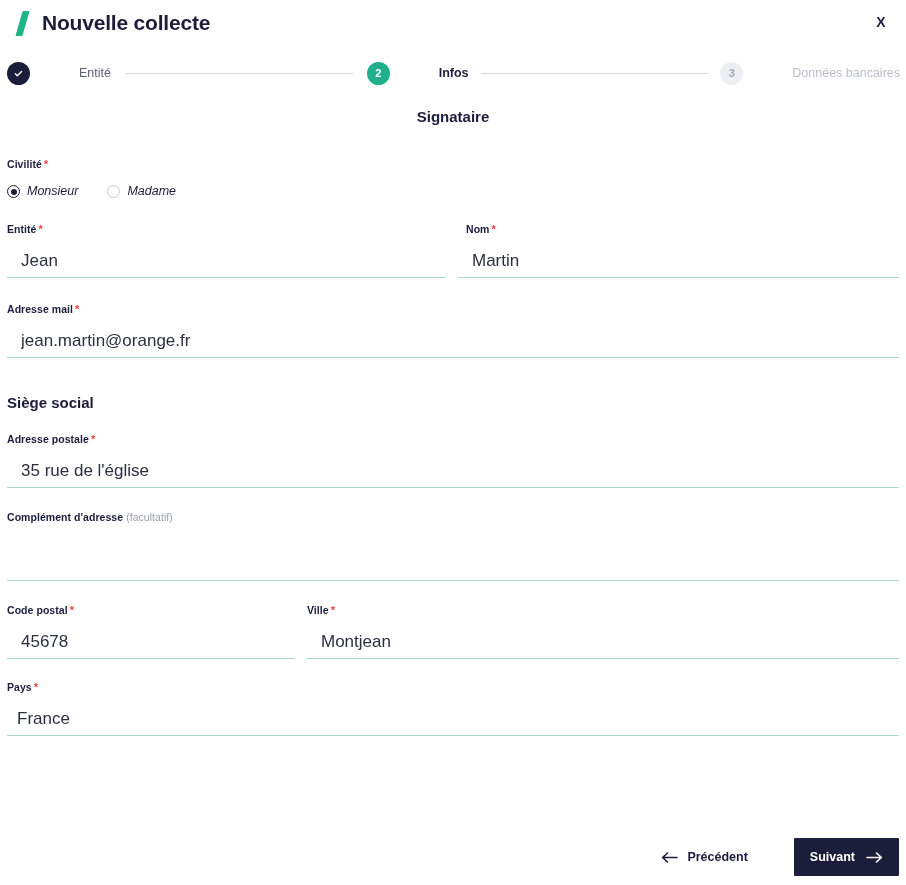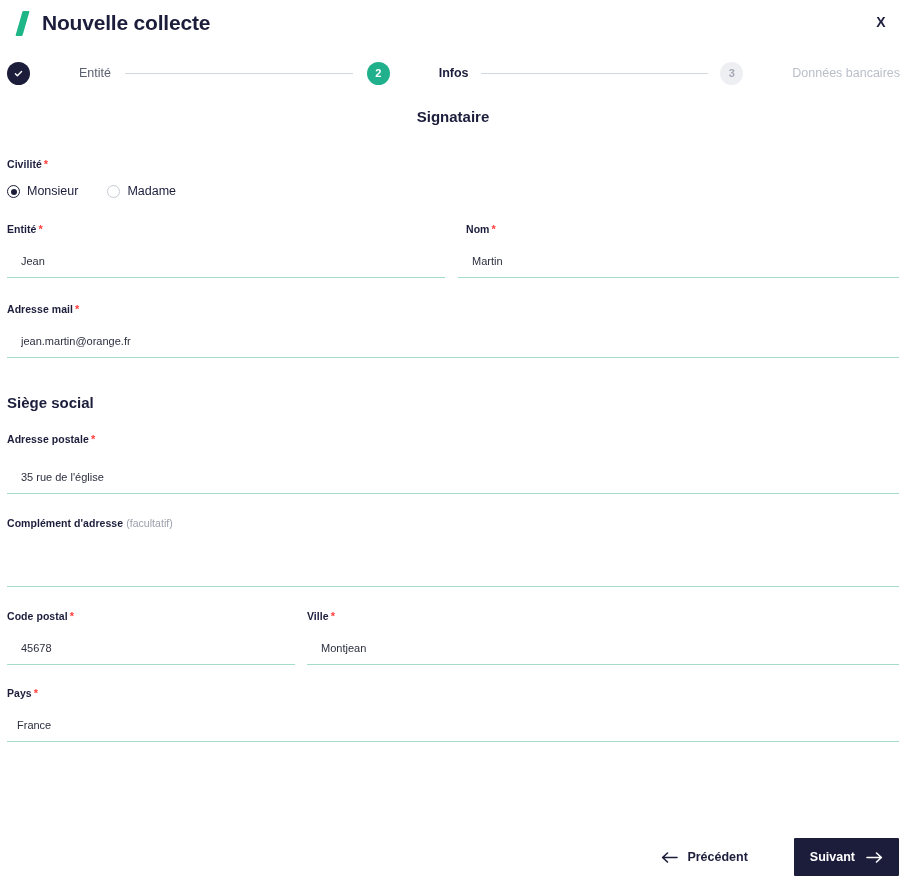--- a/index.html
+++ b/index.html
@@ -161,21 +161,21 @@
   }
   .field {
     position: relative;
   }
   .field-input {
     width: 100%;
     border: none;
     border-bottom: 1.3px solid #A5DBCD;
     background: transparent;
     font-family: "Liberation Sans", sans-serif;
-    font-size: 11px;
+    font-size: 17px;
     color: #2C2F3F;
     padding: 0 0 7px 14px;
     outline: none;
     display: block;
     height: 26px;
     line-height: 26px;
   }
   .field-input::placeholder { color: #B9BEC8; }
 
   .row { display: flex; }
@@ -299,21 +299,21 @@
   </div>
 
   <div class="content">
 
     <div class="section-title" style="margin-top:9px;text-align:center;">Signataire</div>
 
     <div style="margin-top:35px;">
       <div class="field-label">
         <span>Civilité</span><span class="req">*</span>
       </div>
-      <div class="radio-group" style="margin-top:15px;">
+      <div class="radio-group" style="margin-top:15px;font-style:italic;">
         <label class="radio-opt" style="margin-right:29px;">
           <span class="radio-dot checked"></span>
           <span class="radio-text">Monsieur</span>
         </label>
         <label class="radio-opt">
           <span class="radio-dot"></span>
           <span class="radio-text">Madame</span>
         </label>
       </div>
     </div>
@@ -340,21 +340,21 @@
       </div>
       <input class="field-input" style="margin-top: 17px;" type="text" value="jean.martin@orange.fr">
     </div>
 
     <div class="section-title" style="margin-top:37px;">Siège social</div>
 
     <div class="field" style="margin-top:24px; width:892px;">
       <div class="field-label">
         <span>Adresse postale</span><span class="req">*</span>
       </div>
-      <input class="field-input" style="margin-top: 23px;" type="text" value="35 rue de l'église">
+      <input class="field-input" style="margin-top: 17px;" type="text" value="35 rue de l'église">
     </div>
 
     <div class="field" style="margin-top:24px; width:892px;">
       <div class="field-label">
         <span>Complément d'adresse</span><span class="optional">(facultatif)</span>
       </div>
       <input class="field-input" style="margin-top: 32px;" type="text" value="">
     </div>
 
     <div class="row" style="margin-top:24px;">

